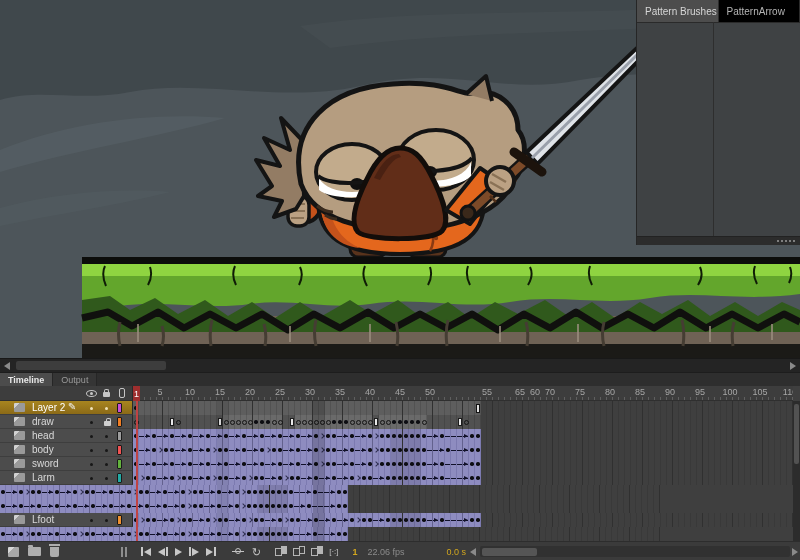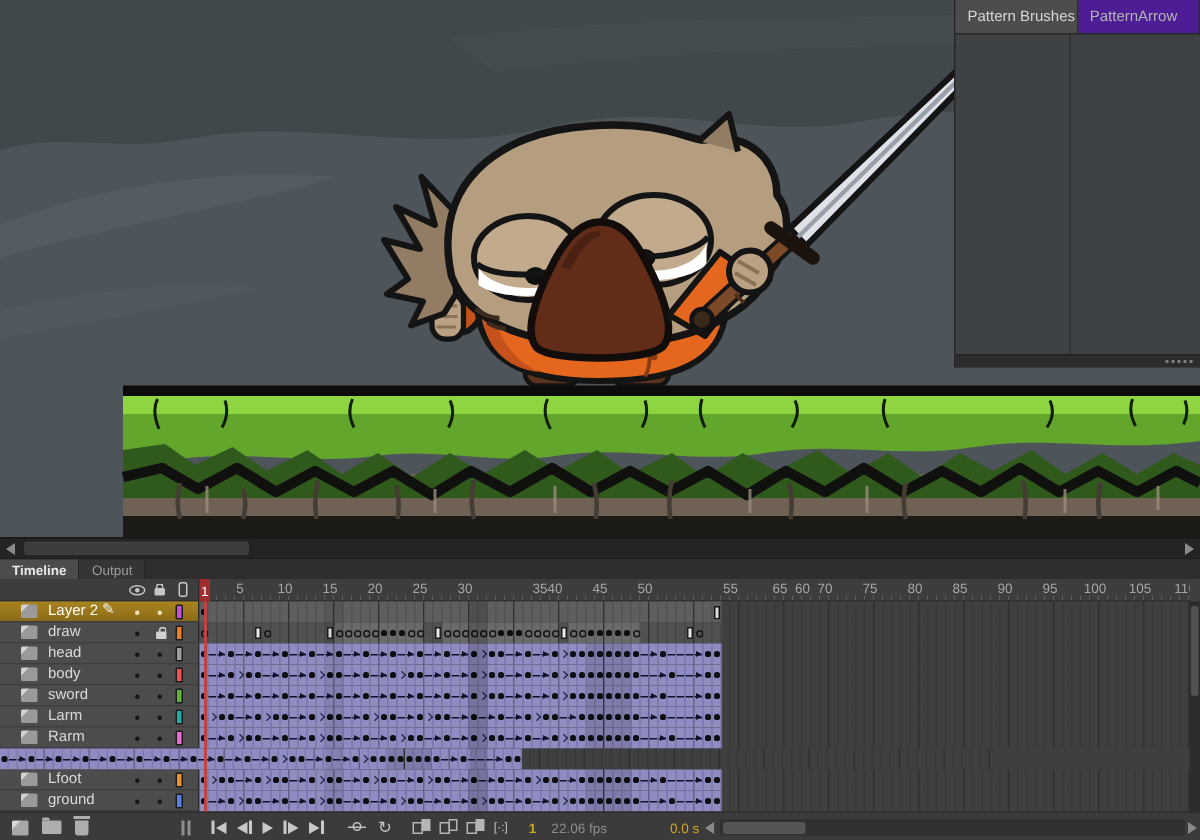--- a/index.html
+++ b/index.html
@@ -13,21 +13,21 @@
   .tri{width:0;height:0;border-style:solid;}
   .tri.tl{border-width:4px 6px 4px 0;border-color:transparent #8a8a8a transparent transparent;}
   .tri.tr{border-width:4px 0 4px 6px;border-color:transparent transparent transparent #8a8a8a;}
   #stage-scroll .tl{position:absolute;left:4px;top:3px;}
   #stage-scroll .tr{position:absolute;right:4px;top:3px;}
   #stage-scroll .thumb{position:absolute;left:16px;top:2px;width:150px;height:9px;background:#3d3d3d;border-radius:2px;}
 
   
   #brushes{position:absolute;left:636px;top:0;width:164px;height:245px;background:#3f4244;border-left:1px solid #262626;box-sizing:border-box;z-index:30;}
   #brushes .ptabs{display:flex;height:22px;background:#343434;border-bottom:1px solid #2a2a2a;}
-  #brushes .ptab{flex:1;display:flex;align-items:center;padding-left:8px;font-size:10px;color:#b4b4b4;background:#4c1d95;border-right:1px solid #2c2c2c;box-sizing:border-box;}
+  #brushes .ptab{flex:1;display:flex;align-items:center;padding-left:8px;font-size:10px;color:#b4b4b4;background:#000000;border-right:1px solid #2c2c2c;box-sizing:border-box;}
   #brushes .ptab.active{background:#4d4d4d;color:#d6d6d6;}
   #brushes .pbody{position:absolute;left:0;top:22px;width:164px;height:214px;}
   #brushes .pdiv{position:absolute;left:76px;top:0;width:1px;height:214px;background:#2e2e2e;}
   #brushes .pgrip{position:absolute;left:0;bottom:0;width:164px;height:9px;background:#2c2c2c;border-top:1px solid #222;box-sizing:border-box;}
   #brushes .dots{position:absolute;right:6px;top:3px;display:flex;gap:2px;}
   #brushes .dots i{width:2px;height:2px;background:#7e7e7e;display:block;}
 
   
   #tl{position:absolute;left:0;top:372px;width:800px;height:188px;background:#3f3f3f;border-top:1px solid #1d1d1d;box-sizing:border-box;}
   #tl-tabs{display:flex;height:13px;background:#2e2e2e;align-items:stretch;}
@@ -233,21 +233,21 @@
         <span class="hlock"></span>
         <span class="obox"></span>
       </div>
       <div id="ruler">
           <span class="rnum" style="left: 27px;">5</span>
           <span class="rnum" style="left: 57px;">10</span>
           <span class="rnum" style="left: 87px;">15</span>
           <span class="rnum" style="left: 117px;">20</span>
           <span class="rnum" style="left: 147px;">25</span>
           <span class="rnum" style="left: 177px;">30</span>
-          <span class="rnum" style="left: 207px; margin-left: 20px;">35</span>
+          <span class="rnum" style="left: 207px;">35</span>
           <span class="rnum" style="left: 237px;">40</span>
           <span class="rnum" style="left: 267px;">45</span>
           <span class="rnum" style="left: 297px;">50</span>
           <span class="rnum" style="left: 327px; margin-left: 27px;">55</span>
           <span class="rnum" style="left: 357px; margin-left: 45px;">60</span>
           <span class="rnum" style="left: 387px;">65</span>
           <span class="rnum" style="left: 417px;">70</span>
           <span class="rnum" style="left: 447px;">75</span>
           <span class="rnum" style="left: 477px;">80</span>
           <span class="rnum" style="left: 507px;">85</span>
@@ -981,27 +981,20 @@
             <i class="fc fn"></i>
             <i class="fc fn q5"></i>
             <i class="fc fn"></i>
             <i class="fc fn"></i>
             <i class="fc fn"></i>
             <i class="fc fn"></i>
             <i class="fc fn q5"></i>
           </div>
         </div>
         <div class="lrow">
-          <div class="lcell">
-            <span class="licon"></span>
-            <span class="lname">Rarm</span>
-            <span class="ldot v"></span>
-            <span class="ldot l"></span>
-            <span class="swatch" style="background: rgb(236, 106, 216);"></span>
-          </div>
           <div class="fstrip">
             <i class="fc fk"></i>
             <i class="fc fa"></i>
             <i class="fc fw"></i>
             <i class="fc fk"></i>
             <i class="fc fs q5"></i>
             <i class="fc fk"></i>
             <i class="fc fk"></i>
             <i class="fc fa"></i>
             <i class="fc fw"></i>
@@ -1337,27 +1330,20 @@
             <i class="fc fn"></i>
             <i class="fc fn q5"></i>
             <i class="fc fn"></i>
             <i class="fc fn"></i>
             <i class="fc fn"></i>
             <i class="fc fn"></i>
             <i class="fc fn q5"></i>
           </div>
         </div>
         <div class="lrow">
-          <div class="lcell">
-            <span class="licon"></span>
-            <span class="lname">ground</span>
-            <span class="ldot v"></span>
-            <span class="ldot l"></span>
-            <span class="swatch" style="background: rgb(91, 126, 228);"></span>
-          </div>
           <div class="fstrip">
             <i class="fc fk"></i>
             <i class="fc fa"></i>
             <i class="fc fw"></i>
             <i class="fc fk"></i>
             <i class="fc fs q5"></i>
             <i class="fc fk"></i>
             <i class="fc fk"></i>
             <i class="fc fa"></i>
             <i class="fc fw"></i>

